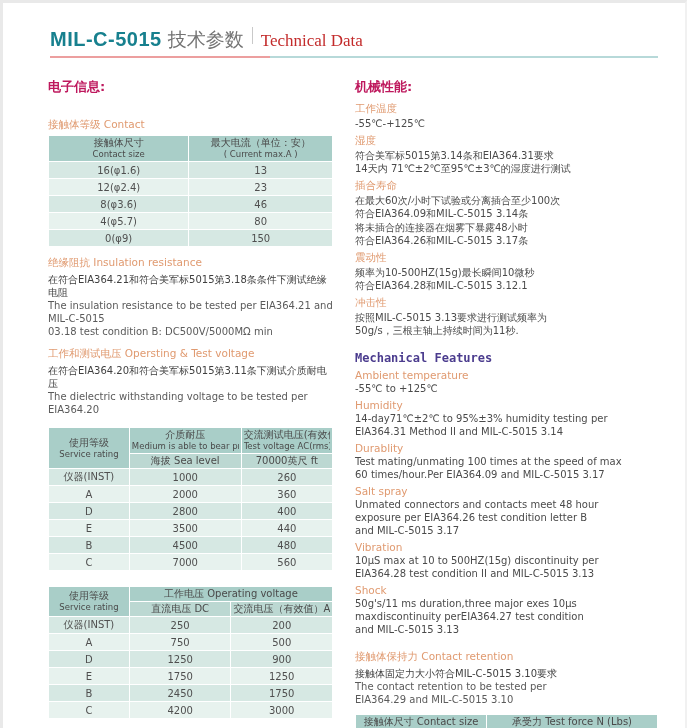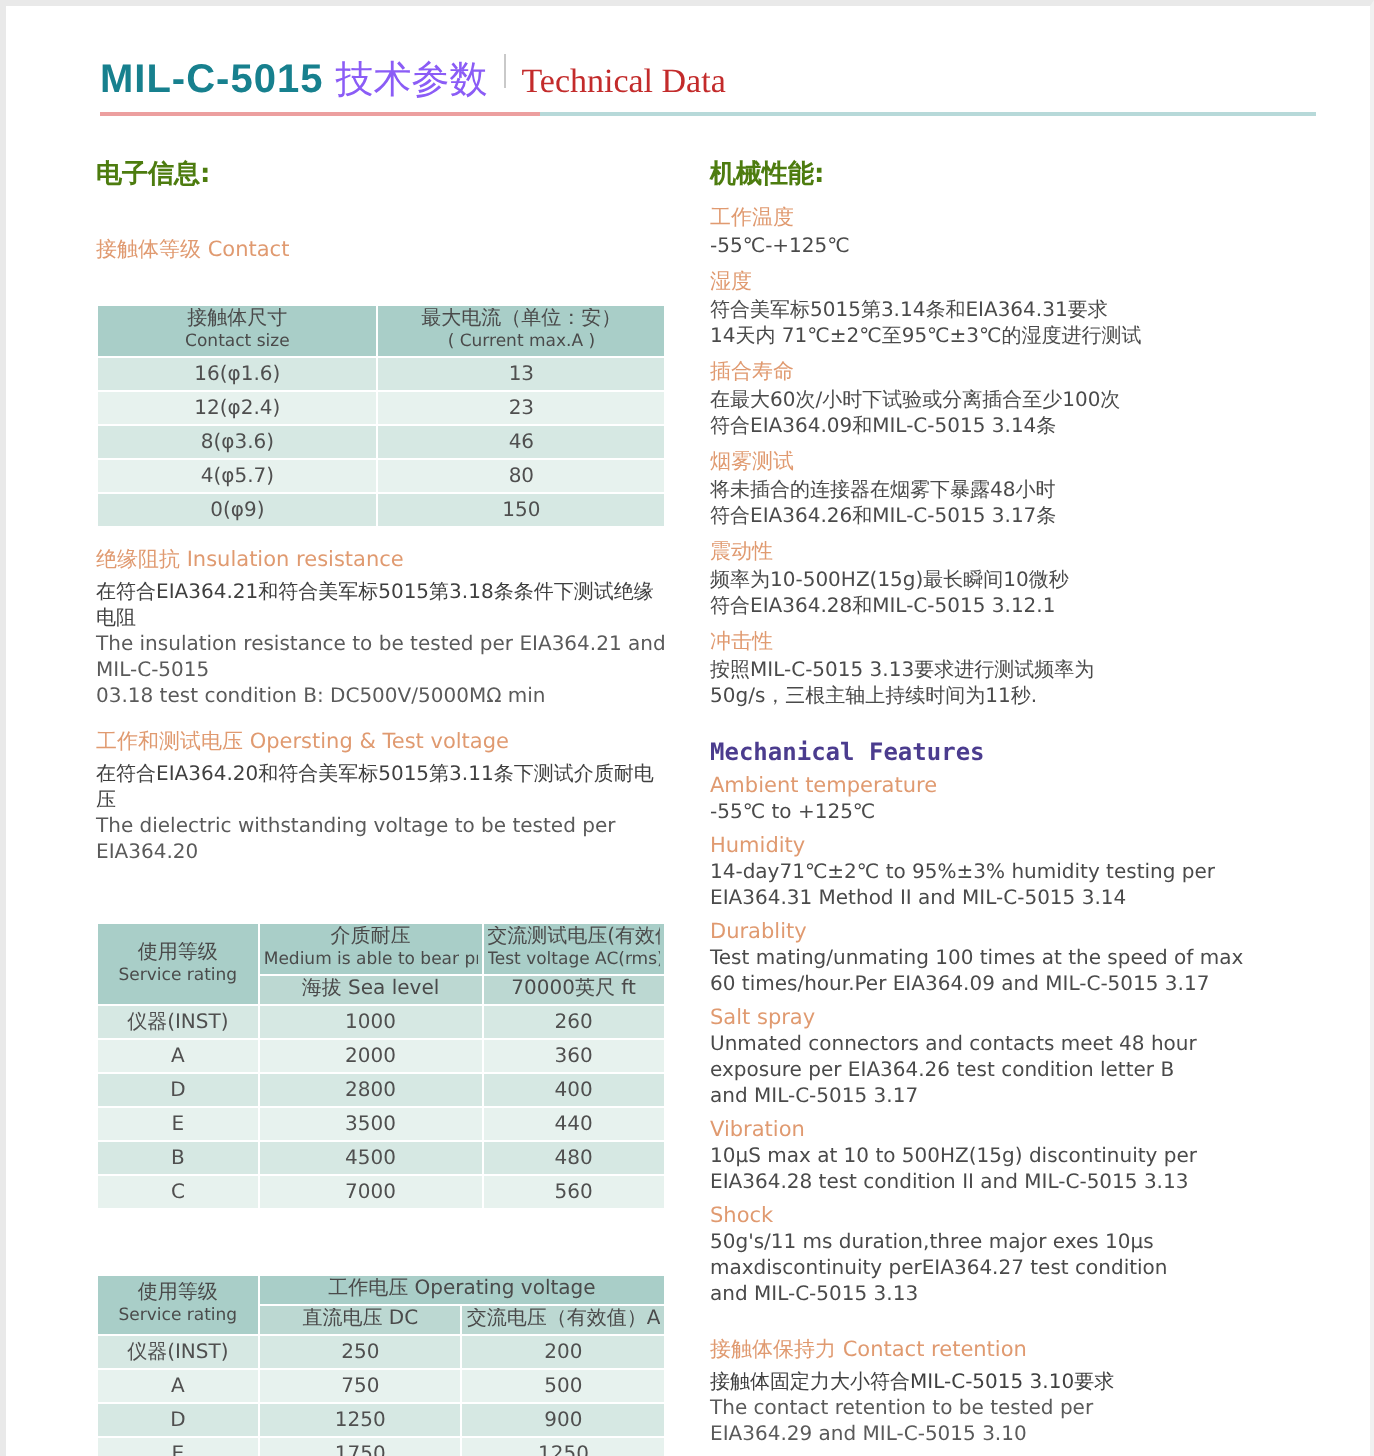--- a/index.html
+++ b/index.html
@@ -7,37 +7,37 @@
     width:687px;height:728px;overflow:hidden;background:#ffffff;
     border-top:3px solid #e9e9e9;border-left:3px solid #e9e9e9;border-right:2px solid #f1f1f1;
     box-sizing:border-box;
     font-family:"DejaVu Sans","Liberation Sans",sans-serif;
     color:#4a4a4a;
   }
   
   .hdr{padding:14px 0 0 47px;}
   .hdr-line{display:flex;align-items:baseline;white-space:nowrap;}
   .brand{font-family:"Liberation Sans",sans-serif;font-weight:bold;font-size:20px;color:#17808e;letter-spacing:.5px;}
-  .sub-cn{font-size:19px;color:#8b5cf6;margin-left:6px;}
+  .sub-cn{font-size:19px;color:#737373;margin-left:6px;}
   .vdiv{display:inline-block;width:1px;height:17px;background:#c9c9c9;margin:0 8px;align-self:center;}
   .ten{font-family:"Liberation Serif",serif;font-size:17px;color:#c32b2b;margin-top:14px;}
   .rule{display:flex;margin-top:3px;}
   .rule .r{width:220px;height:2px;background:#ec9f9f;}
   .rule .t{flex:1;height:2px;background:#b7d9d9;margin-right:27px;}
   
   .cols{display:flex;margin:20px 27px 0 45px;gap:22px;}
   .colL{width:285px;flex:none;}
   .colR{flex:1;min-width:0;}
-  .sec-title{font-size:13px;font-weight:bold;color:#4d7c0f;margin-bottom:22px;}
+  .sec-title{font-size:13px;font-weight:bold;color:#be185d;margin-bottom:22px;}
   .sec-title.m{margin-bottom:6px;}
   .oh{font-size:10.5px;color:#e09a70;margin:9px 0 3px 0;}
   .cn{font-size:10px;color:#3f3f3f;line-height:13px;}
   .en{font-size:10px;color:#5a5a5a;line-height:13px;}
   
-  table.tbl{width:100%;border-collapse:separate;border-spacing:1px;table-layout:fixed;margin-top:20px;}
+  table.tbl{width:100%;border-collapse:separate;border-spacing:1px;table-layout:fixed;margin-top:3px;}
   table.tbl th,table.tbl td{font-weight:normal;text-align:center;vertical-align:middle;padding:1px 2px;}
   table.tbl th{background:#a9cec8;}
   table.tbl th.sub{background:#bcd8d2;}
   table.tbl td{font-size:10px;color:#4f4f4f;height:14px;}
   table.tbl tbody tr:nth-child(odd) td{background:#d6e8e3;}
   table.tbl tbody tr:nth-child(even) td{background:#e7f2ee;}
   th .l1{font-size:10px;color:#4a4a4a;line-height:12px;white-space:nowrap;overflow:hidden;}
   th .l2{font-size:8.5px;color:#4a4a4a;line-height:11px;white-space:nowrap;overflow:hidden;}
   .t1 th:nth-child(1){width:48%;}
   .t2 tr.top th:nth-child(1){width:27%;}
@@ -249,21 +249,20 @@
       <div class="oh">湿度</div>
       <div class="ln">符合美军标5015第3.14条和EIA364.31要求</div>
       <div class="ln">14天内 71℃±2℃至95℃±3℃的湿度进行测试</div>
     </div>
     <div class="item">
       <div class="oh">插合寿命</div>
       <div class="ln">在最大60次/小时下试验或分离插合至少100次</div>
       <div class="ln">符合EIA364.09和MIL-C-5015 3.14条</div>
     </div>
     <div class="item">
-      <div class="oh">烟雾测试</div>
       <div class="ln">将未插合的连接器在烟雾下暴露48小时</div>
       <div class="ln">符合EIA364.26和MIL-C-5015 3.17条</div>
     </div>
     <div class="item">
       <div class="oh">震动性</div>
       <div class="ln">频率为10-500HZ(15g)最长瞬间10微秒</div>
       <div class="ln">符合EIA364.28和MIL-C-5015 3.12.1</div>
     </div>
     <div class="item">
       <div class="oh">冲击性</div>

